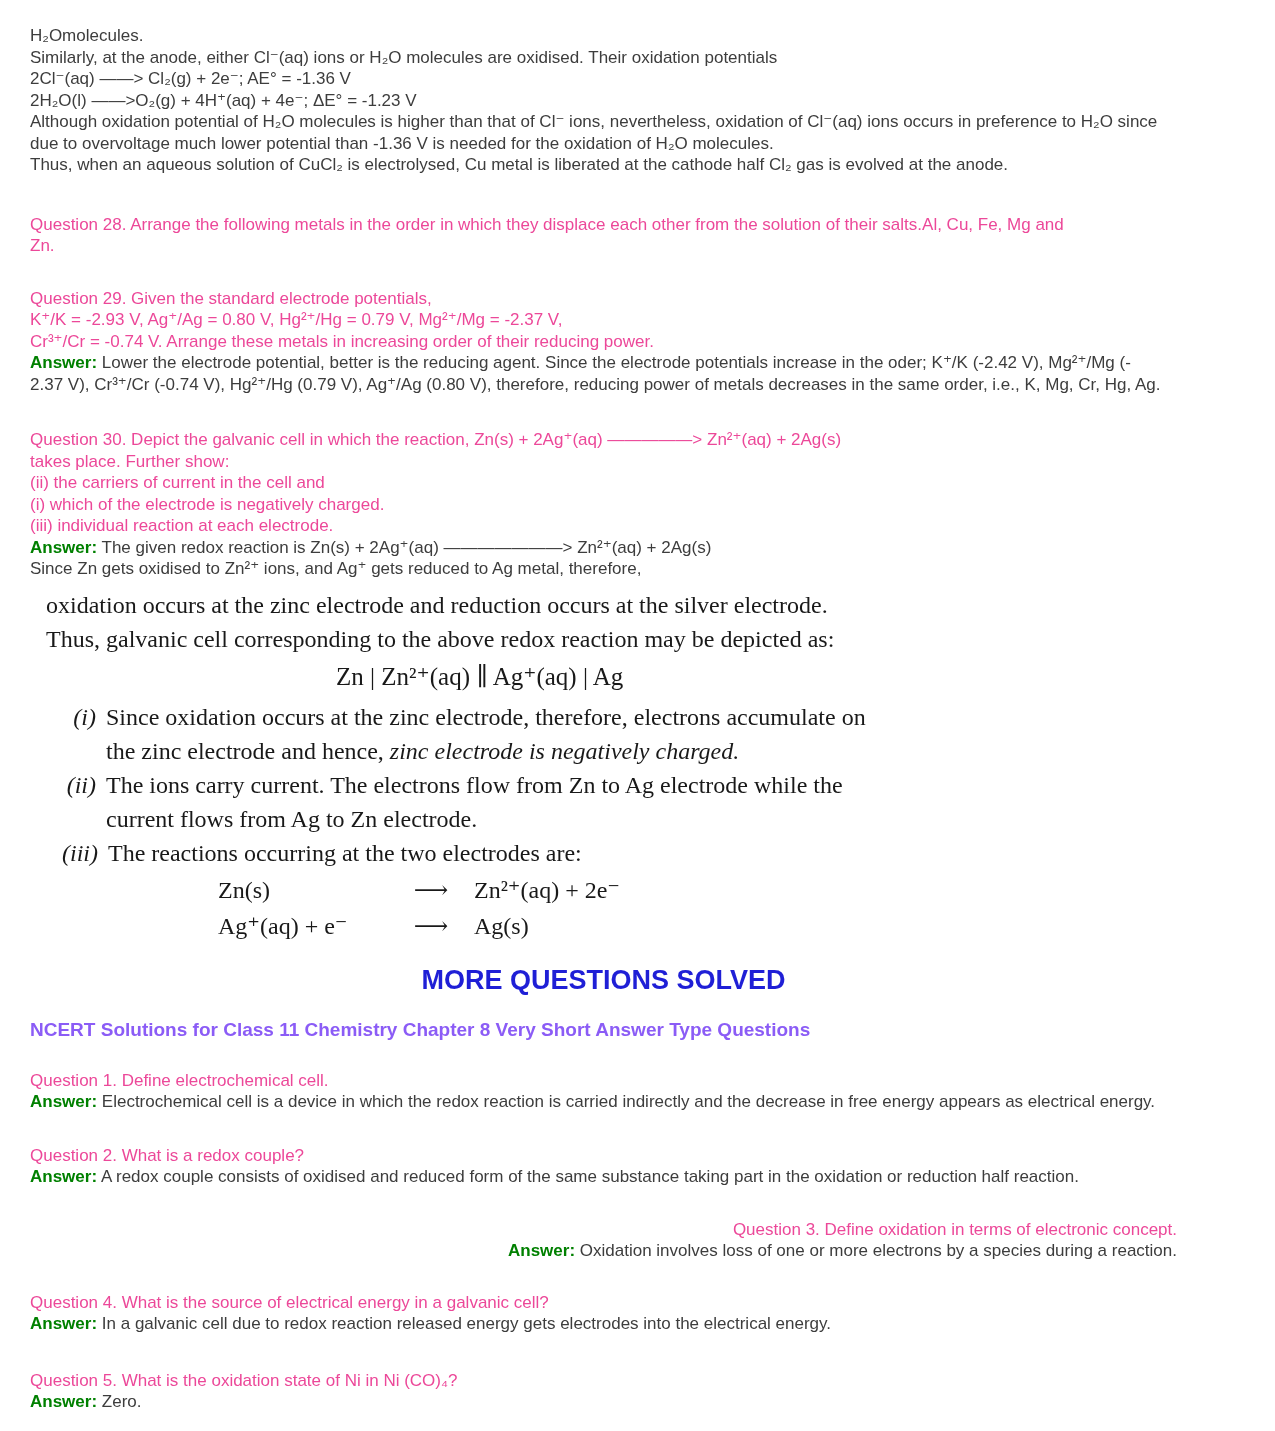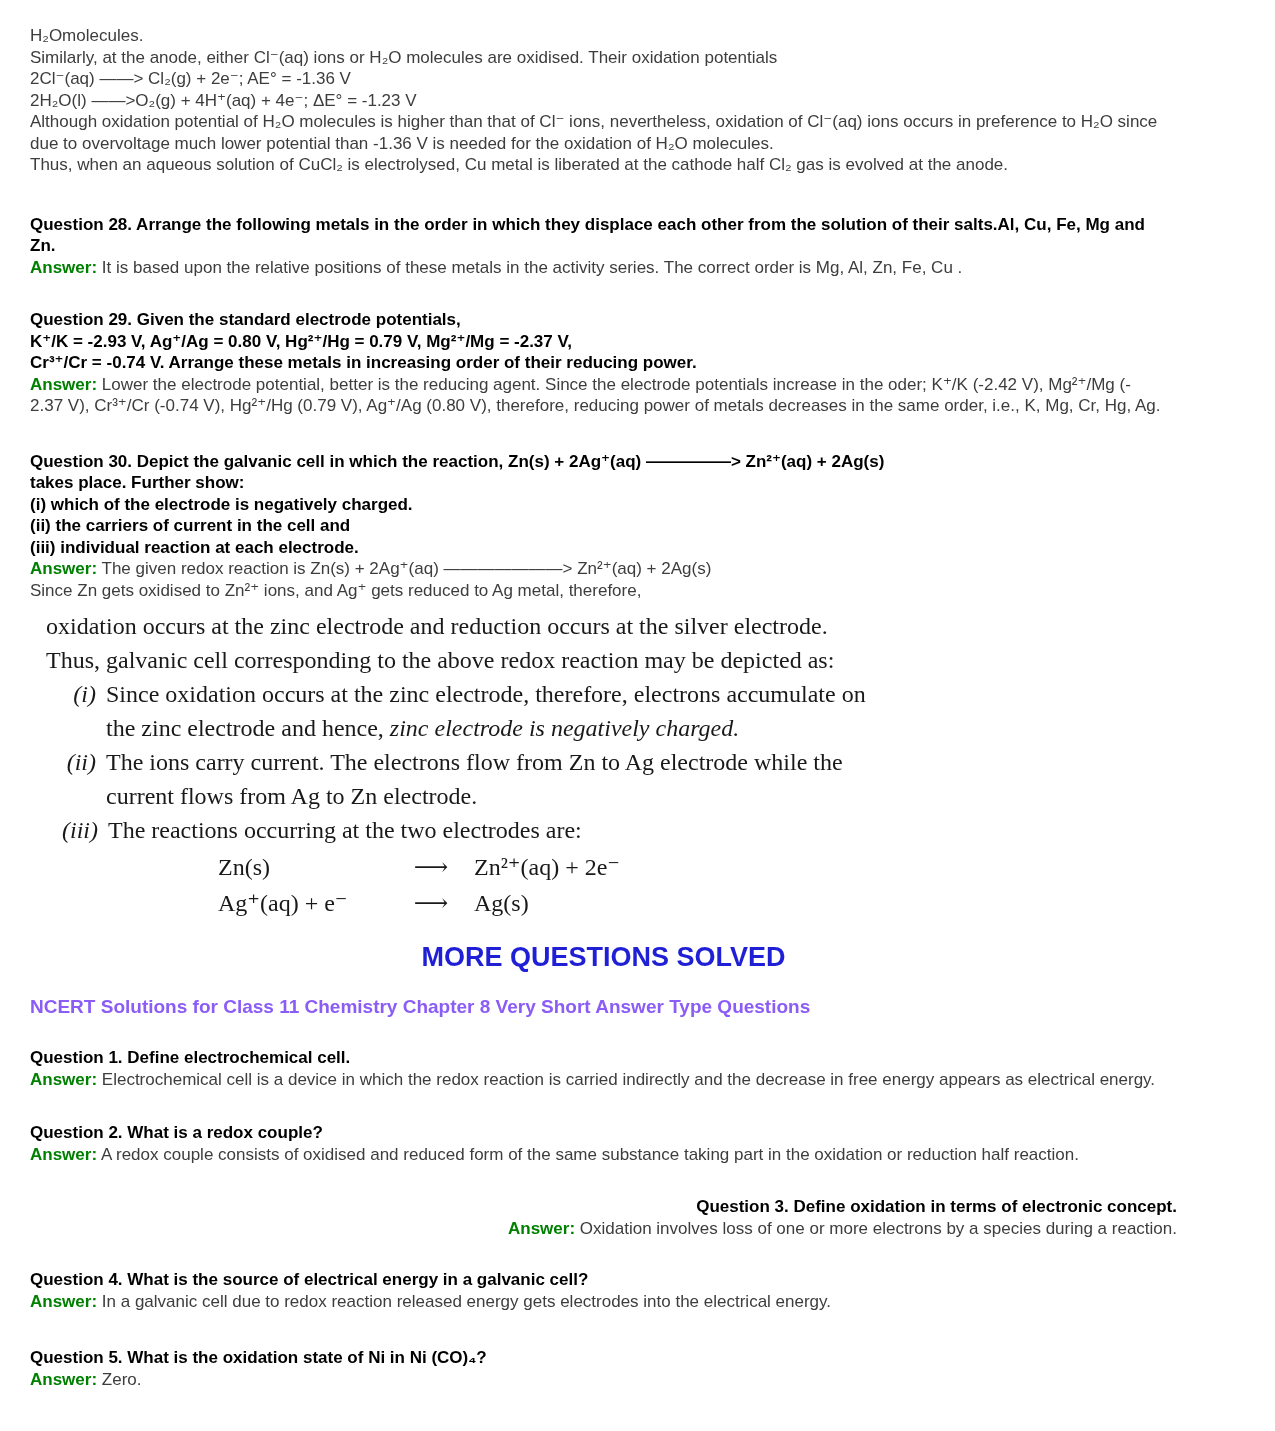--- a/index.html
+++ b/index.html
@@ -7,21 +7,21 @@
     position:relative;
     width:1203px;height:1431px;
     box-sizing:border-box;
     padding:25px 26px 0 30px;
     overflow:hidden;
     font-family:"Liberation Sans","DejaVu Sans",sans-serif;
     font-size:17px;line-height:21.5px;color:#3d3d3d;
   }
   p{margin:0;}
   .line{white-space:nowrap;}
-  .q{color:#000000;font-weight:bold;}
+  .q{color:#ec4899;font-weight:normal;}
   .ans-label{color:#008000;font-weight:bold;}
   .qa-28{margin-top:38px;}
   .qa-29{margin-top:31px;}
   .qa-30{margin-top:34px;}
   
   .scan{
     margin-top:8px;
     font-family:"Liberation Serif","DejaVu Serif","DejaVu Sans",serif;
     font-size:24px;line-height:34px;color:#191919;
     padding-left:16px;
@@ -64,44 +64,44 @@
     <p class="line">2Cl⁻(aq) ——&gt; Cl₂(g) + 2e⁻; AE° = -1.36 V</p>
     <p class="line">2H₂O(l) ——&gt;O₂(g) + 4H⁺(aq) + 4e⁻; ΔE° = -1.23 V</p>
     <p class="line">Although oxidation potential of H₂O molecules is higher than that of Cl⁻ ions, nevertheless, oxidation of Cl⁻(aq) ions occurs in preference to H₂O since</p>
     <p class="line">due to overvoltage much lower potential than -1.36 V is needed for the oxidation of H₂O molecules.</p>
     <p class="line">Thus, when an aqueous solution of CuCl₂ is electrolysed, Cu metal is liberated at the cathode half Cl₂ gas is evolved at the anode.</p>
   </section>
 
   <section class="qa-28">
     <p class="line q">Question 28. Arrange the following metals in the order in which they displace each other from the solution of their salts.Al, Cu, Fe, Mg and</p>
     <p class="line q">Zn.</p>
-    <p class="line"><span class="ans-label">Answer:</span> <span>It is based upon the relative positions of these metals in the activity series. The correct order is Mg, Al, Zn, Fe, Cu .</span></p>
   </section>
 
   <section class="qa-29">
     <p class="line q">Question 29. Given the standard electrode potentials,</p>
     <p class="line q">K⁺/K = -2.93 V, Ag⁺/Ag = 0.80 V, Hg²⁺/Hg = 0.79 V, Mg²⁺/Mg = -2.37 V,</p>
     <p class="line q">Cr³⁺/Cr = -0.74 V. Arrange these metals in increasing order of their reducing power.</p>
     <p class="line"><span class="ans-label">Answer:</span> <span> Lower the electrode potential, better is the reducing agent. Since the electrode potentials increase in the oder; K⁺/K (-2.42 V), Mg²⁺/Mg (-</span></p>
     <p class="line">2.37 V), Cr³⁺/Cr (-0.74 V), Hg²⁺/Hg (0.79 V), Ag⁺/Ag (0.80 V), therefore, reducing power of metals decreases in the same order, i.e., K, Mg, Cr, Hg, Ag.</p>
   </section>
 
   <section class="qa-30">
     <p class="line q">Question 30. Depict the galvanic cell in which the reaction, Zn(s) + 2Ag⁺(aq) —————&gt; Zn²⁺(aq) + 2Ag(s)</p>
     <p class="line q">takes place. Further show:</p>
+    <p class="line q">(ii) the carriers of current in the cell and</p>
     <p class="line q">(i) which of the electrode is negatively charged.</p>
-    <p class="line q">(ii) the carriers of current in the cell and</p>
     <p class="line q">(iii) individual reaction at each electrode.</p>
     <p class="line"><span class="ans-label">Answer:</span> <span>The given redox reaction is Zn(s) + 2Ag⁺(aq) ———————&gt; Zn²⁺(aq) + 2Ag(s)</span></p>
     <p class="line">Since Zn gets oxidised to Zn²⁺ ions, and Ag⁺ gets reduced to Ag metal, therefore,</p>
   </section>
 
   <section class="scan">
     <p class="sline">oxidation occurs at the zinc electrode and reduction occurs at the silver electrode.</p>
     <p class="sline">Thus, galvanic cell corresponding to the above redox reaction may be depicted as:</p>
+    <p class="sline cell">Zn | Zn²⁺(aq)  ∥  Ag⁺(aq) |  Ag</p>
 
     <div class="sitem">
       <span class="smarker">(i)</span>
       <div class="sbody">
         <p class="sline">Since oxidation occurs at the zinc electrode, therefore, electrons accumulate on</p>
         <p class="sline"><span>the zinc electrode and hence, </span><em>zinc electrode is negatively charged.</em></p>
       </div>
     </div>
 
     <div class="sitem">

